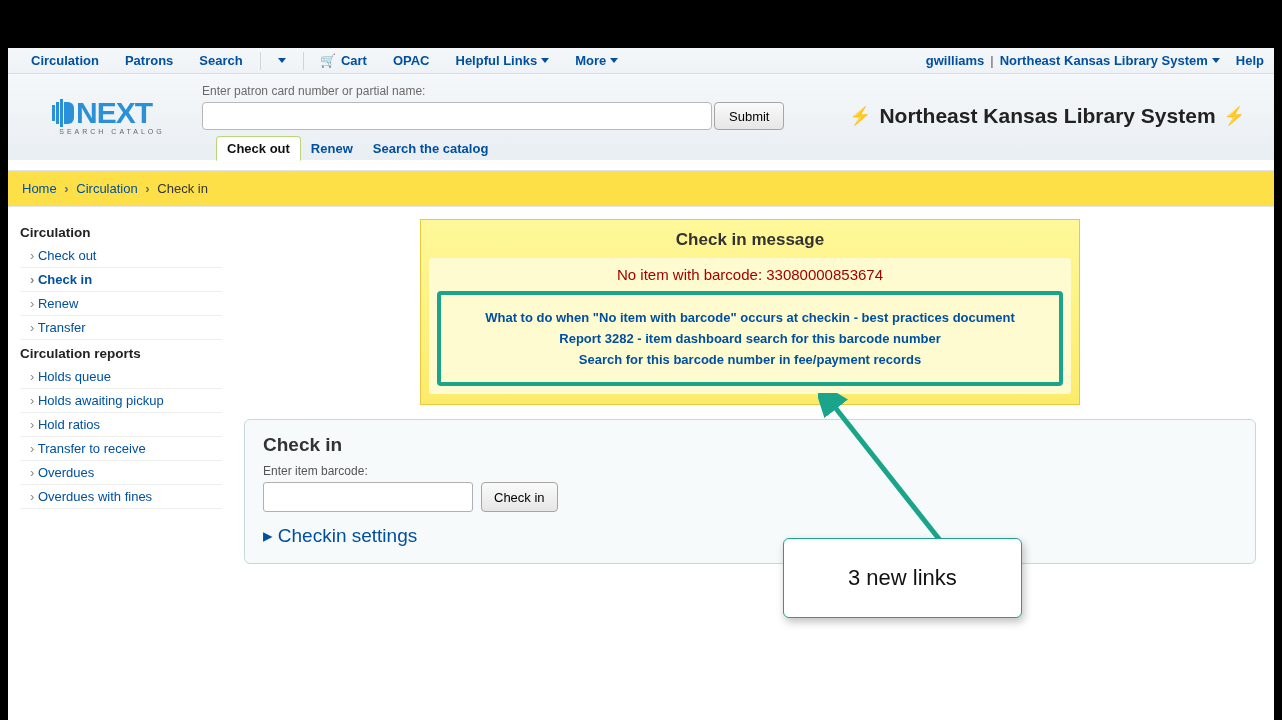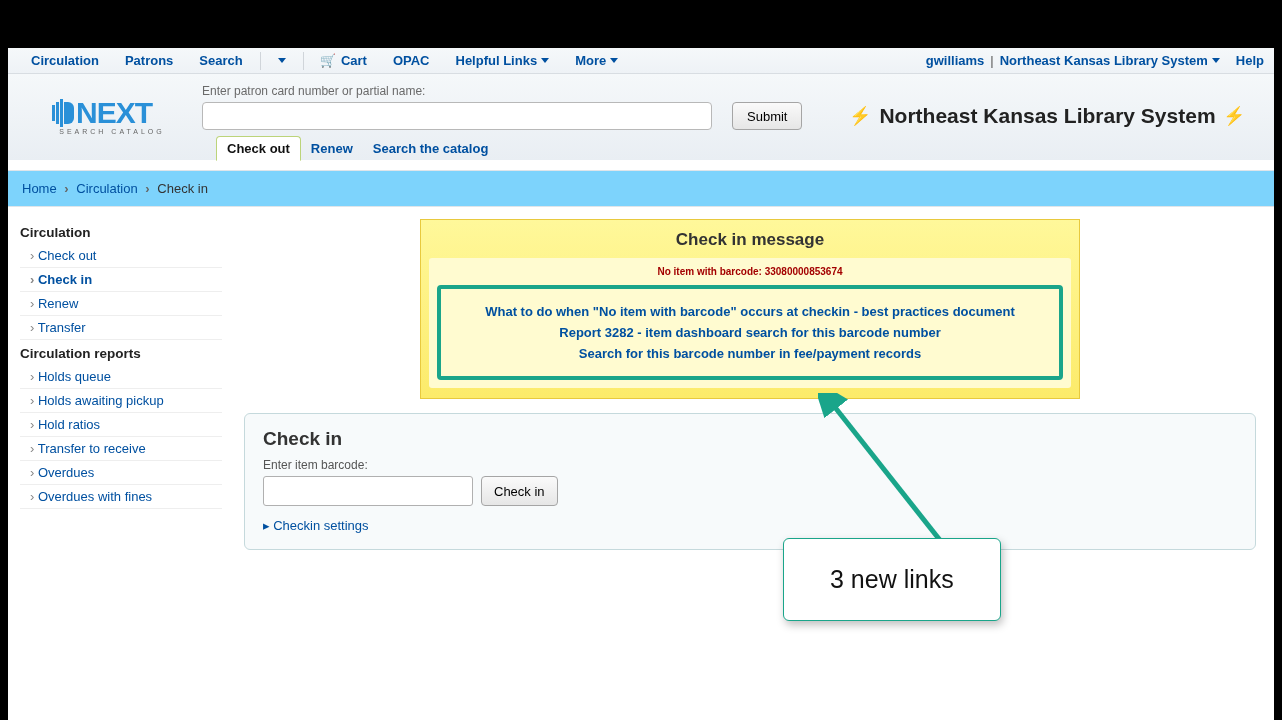--- a/index.html
+++ b/index.html
@@ -22,64 +22,64 @@
 .logo-bars span { display:inline-block; width:3px; background:#2a90d8; }
 .logo-bars span:nth-child(1){height:16px}
 .logo-bars span:nth-child(2){height:22px}
 .logo-bars span:nth-child(3){height:28px}
 .logo-bars span:nth-child(4){height:22px; width:10px; border-radius:0 6px 6px 0;}
 .logo-text { font-family: Arial; font-weight:900; font-size:30px; color:#2a90d8; letter-spacing:-1px; }
 .logo-sub { font-size:7px; letter-spacing:3px; color:#666; text-align:center; margin-top:-2px; }
 
 .searchblk { flex:1; }
 .searchblk .lbl { color:#6a6a6a; font-size:12px; margin-bottom:4px; }
-.searchblk .search-row { display:flex; gap:20px; align-items:center; }
+.searchblk .search-row { display:flex; gap:2px; align-items:center; }
 .searchblk input.patron { width:510px; height:28px; border:1px solid #b8b8b8; border-radius:4px; padding:0 8px; font-size:13px; background:#fff; }
 .searchblk button.submit { height:28px; padding:0 14px; border:1px solid #a5a5a5; border-radius:4px; background:linear-gradient(#fafafa,#e6e6e6); font-size:13px; cursor:pointer; }
 .search-tabs { margin-top:6px; display:flex; align-items:flex-end; gap:0; border-bottom:1px solid #bcd47a; margin-left:-4px; width:540px; position:relative; height:24px; }
 .search-tabs .tab { padding:4px 10px; color:#0050a0; font-weight:bold; font-size:13px; cursor:pointer; }
 .search-tabs .tab.active { background:#fff; border:1px solid #bcd47a; border-bottom:1px solid #fff; border-radius:4px 4px 0 0; color:#111; margin-bottom:-1px; margin-left:18px; }
 .search-tabs { border-bottom:none; }
 .tabs-line { position:absolute; bottom:0; left:0; right:0; height:1px; background:#bcd47a; z-index:-1;}
 
 .org-title { margin-left:auto; padding-right:14px; padding-top:20px; font-size:21px; font-weight:bold; color:#222; display:flex; align-items:center; gap:8px; white-space:nowrap; }
 .bolt { font-size:18px; }
 
-.breadcrumb { background:#7dd3fc; padding:10px 14px; font-size:13px; border-top:1px solid #dfe5ea; border-bottom:1px solid #dfe5ea; margin-top:10px; }
+.breadcrumb { background:#fde047; padding:10px 14px; font-size:13px; border-top:1px solid #dfe5ea; border-bottom:1px solid #dfe5ea; margin-top:10px; }
 .breadcrumb a { color:#0050a0; text-decoration:none; }
 .breadcrumb .sep { color:#666; font-weight:bold; padding:0 4px; }
 .breadcrumb .cur { color:#333; }
 
 .main { display:flex; padding:12px 8px 0 8px; align-items:flex-start; }
 .sidebar { width:210px; padding:0 4px; }
 .sidebar a.sbl { display:block; color:#0050a0; text-decoration:none; padding:4px 0 4px 10px; font-size:13px; border-bottom:1px solid #eee; }
 .sidebar a.sbl::before { content:"› "; color:#888; }
 .sidebar a.sbl.cur { font-weight:bold; }
 .sidebar .sbhead { font-weight:bold; color:#222; padding:6px 0 4px 0; font-size:13.5px; }
 
 .content { flex:1; padding:0 10px 0 18px; }
 .msgbox { margin:0 auto 14px auto; width:660px; background:linear-gradient(#fff89a,#fceb6a); border:1px solid #e8c93e; border-radius:0; padding:10px 8px 10px 8px; }
 .msgbox h3 { text-align:center; font-size:17px; color:#333; margin-bottom:8px; }
 .msgbox .innerbox { background:#fffbd0; border-radius:3px; padding:8px; }
-.msgbox .noitem { color:#a30000; font-weight:bold; text-align:center; font-size:10px; margin-bottom:8px; }
+.msgbox .noitem { color:#a30000; font-weight:normal; text-align:center; font-size:15px; margin-bottom:8px; }
 .msgbox .linkbox { border:4px solid #1aa58a; border-radius:4px; padding:12px 10px; text-align:center; }
 .msgbox .linkbox a { display:block; color:#0050a0; font-weight:bold; font-size:13px; text-decoration:none; padding:3px 0; }
 
 .checkin-card { border:1px solid #c5d9dc; border-radius:6px; padding:14px 18px 16px 18px; background:#f7fafb; }
 .checkin-card h2 { font-size:19px; color:#333; margin-bottom:8px; }
 .checkin-card .lbl2 { font-size:12px; color:#555; margin-bottom:4px; }
 .checkin-card .row { display:flex; gap:8px; align-items:center; }
 .checkin-card input.bc { width:210px; height:30px; border:1px solid #b0b0b0; border-radius:3px; padding:0 6px; }
 .checkin-card button.go { height:30px; padding:0 12px; border:1px solid #a5a5a5; border-radius:4px; background:linear-gradient(#fafafa,#e6e6e6); cursor:pointer; font-size:13px; }
-.checkin-card .settings { margin-top:12px; font-size:13px; }
+.checkin-card .settings { margin-top:12px; font-size:19px; }
 .checkin-card .settings a { color:#0050a0; text-decoration:none; }
 .checkin-card .settings .tri { color:#0050a0; }
 
 .annotation-arrow { position:absolute; pointer-events:none; }
-.annotation-box { position:absolute; background:#fff; border:1px solid #1aa58a; border-radius:6px; padding:26px 46px; font-size:25px; color:#111; box-shadow:2px 4px 8px rgba(0,0,0,0.25); }
+.annotation-box { position:absolute; background:#fff; border:1px solid #1aa58a; border-radius:6px; padding:26px 64px; font-size:22px; color:#111; box-shadow:2px 4px 8px rgba(0,0,0,0.25); }
 
 .cart-icon { font-size:13px; color:#0050a0; }
 </style>
 </head>
 <body>
 
 <div class="frame">
     <div class="app">
 
   <div class="topnav">

